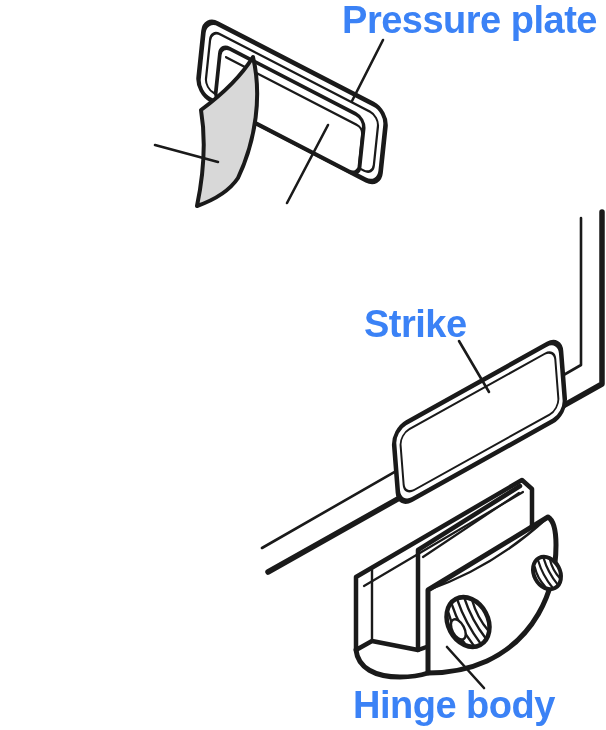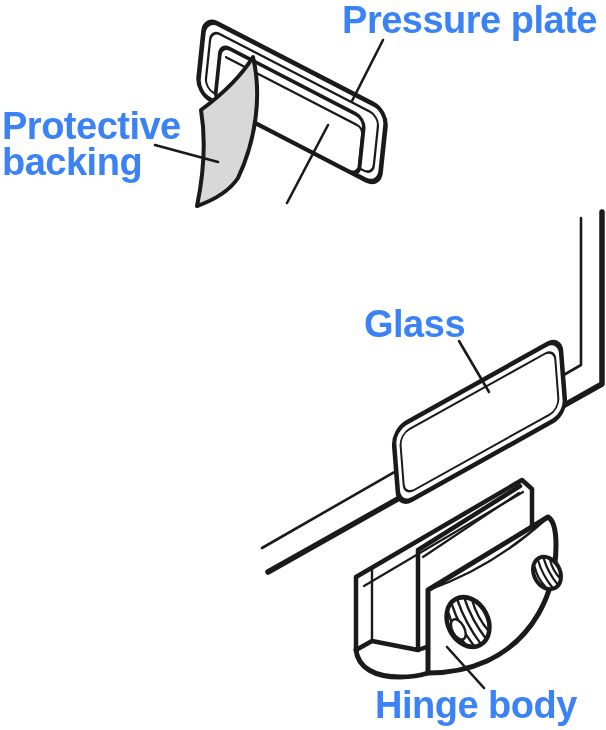--- a/index.html
+++ b/index.html
@@ -19,21 +19,21 @@
     letter-spacing:-0.5px;
     color:#3b82f6;
     white-space:nowrap;
   }
   .lbl .row{display:block;}
   #lbl-pressure{top:1px;right:9px;text-align:right;}
   #lbl-backing{top:108px;left:2px;line-height:36px;}
   #lbl-tape{top:206px;left:140px;}
   #lbl-strike{top:305px;left:364px;}
   #lbl-door{top:364px;left:266px;line-height:50px;}
-  #lbl-hinge{top:686px;left:375px;}
+  #lbl-hinge{top:686px;left:353px;}
 </style>
 </head>
 <body>
 
 <div class="stage">
 
   <svg width="606" height="730" viewBox="0 0 606 730" fill="none" stroke="#1a1a1a" stroke-linecap="round" stroke-linejoin="round">
 
     <g>
       <path d="M262,548 L581,365 L581,218" stroke-width="2.6"></path>
@@ -102,25 +102,21 @@
       <path d="M383,40 L352,101"></path>
       <path d="M155,145 L218,162"></path>
       <path d="M287,203 L328,125"></path>
       <path d="M459,341 L489,392"></path>
       <path d="M447,647 L484,688"></path>
     </g>
   </svg>
 
   <div class="lbl" id="lbl-pressure">Pressure plate</div>
 
-  <div class="lbl" id="lbl-backing">
-    <span class="row">Protective</span>
-    <span class="row">backing</span>
-  </div>
 
 
-  <div class="lbl" id="lbl-strike">Glass</div>
+  <div class="lbl" id="lbl-strike">Strike</div>
 
   <div class="lbl" id="lbl-door">
   </div>
 
   <div class="lbl" id="lbl-hinge">Hinge body</div>
 </div>
 
 </body></html>

